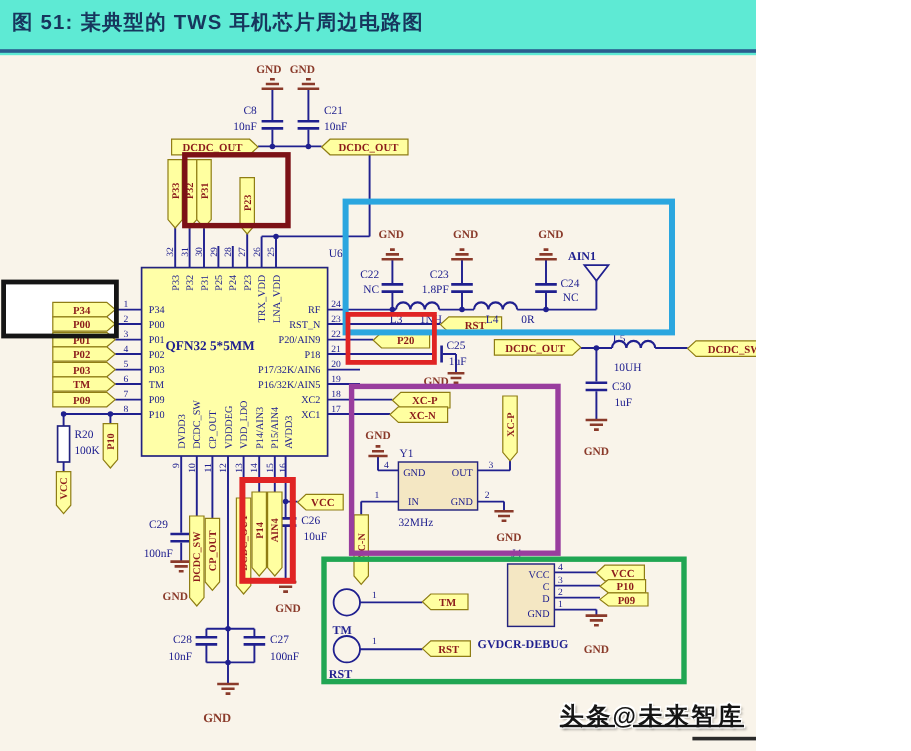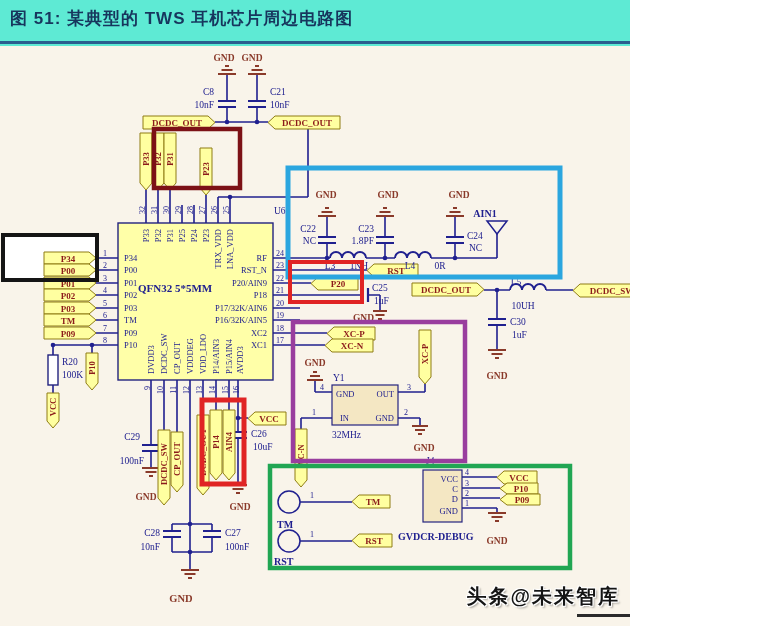--- a/index.html
+++ b/index.html
@@ -17,21 +17,21 @@
   .ip{font:8.5px "Liberation Serif",serif;fill:#20208f;}
   .pn{font:8px "Liberation Serif",serif;fill:#20208f;}
   .g{font:bold 9.5px "Liberation Serif",serif;fill:#8a3a2a;}
   .nt{font:bold 9px "Liberation Serif",serif;fill:#8c1b1b;}
   .ntv{font:bold 8.5px "Liberation Serif",serif;fill:#8c1b1b;}
   .vc{dominant-baseline:central;}
   .nl{fill:#ffffa0;stroke:#8f7d14;stroke-width:1;}
   .body{fill:#f4e7c3;stroke:#23237f;stroke-width:1.2;}
   .dot{fill:#20208f;}
   .wm{position:absolute;right:10px;top:583px;font-size:20px;font-weight:bold;color:#151515;letter-spacing:2px;
-      text-shadow:-1px -1px 0 #fff,1px -1px 0 #fff,-1px 1px 0 #fff,1px 1px 0 #fff,2px 2px 2px rgba(0,0,0,.35);}
+      text-shadow:-1px -1px 0 #fff,1px -1px 0 #fff,-1px 1px 0 #fff,1px 1px 0 #fff,2px 2px 2px rgba(0,0,0,.35);text-decoration:underline;}
   .wm-rule{position:absolute;left:577px;top:614px;width:182px;height:3px;background:#2a2a2a;}
 </style>
 </head>
 <body>
 
 <div class="page">
   <div class="fig-title">图 51:  某典型的 TWS 耳机芯片周边电路图</div>
   <div class="title-rule"></div>
   <div class="sheet"></div>
 

